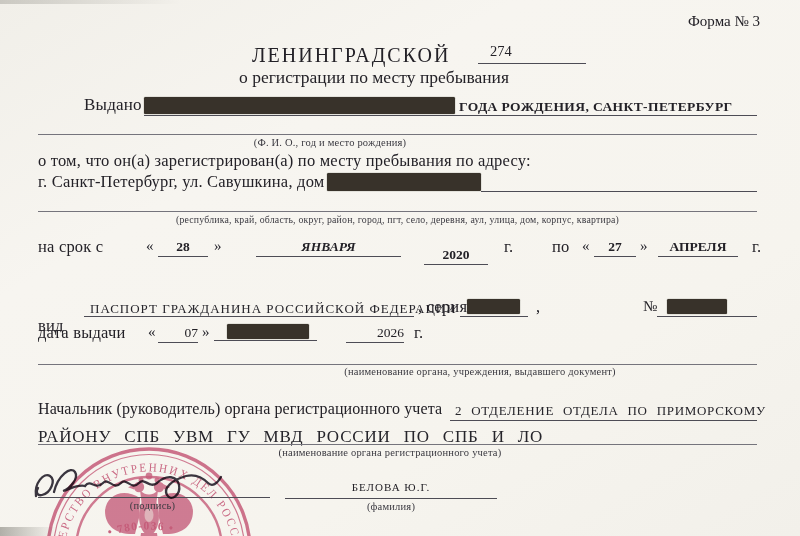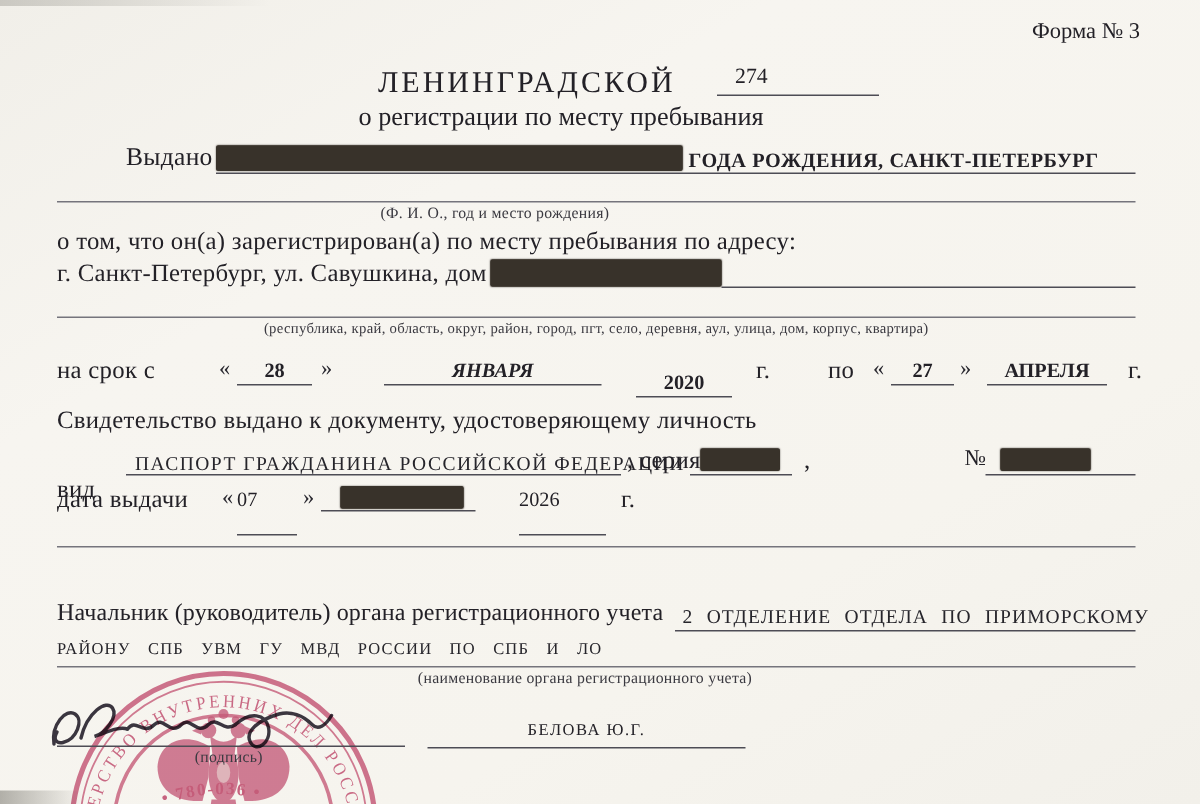--- a/index.html
+++ b/index.html
@@ -9,22 +9,22 @@
   .abs{position:absolute;}
   .t16{font-size:16.5px;letter-spacing:.2px;white-space:nowrap;}
   .t16b{font-size:16px;letter-spacing:.1px;white-space:nowrap;}
   .quote{font-size:15px;color:#2a2930;}
   .cap{font-size:10.5px;color:#3a3940;text-align:center;letter-spacing:.2px;white-space:nowrap;}
   .capsm{font-size:9.8px;}
   .rule{height:0;border-top:1.1px solid #75747c;}
   .rule-dark{height:0;border-top:1.3px solid #4d4c55;}
   .fill{font-weight:bold;font-size:13.5px;text-align:center;border-bottom:1.4px solid #4d4c55;
         padding-bottom:2px;line-height:14px;white-space:nowrap;}
-  .filln{font-weight:normal;font-size:13.5px;text-align:left;border-bottom:1.4px solid #4d4c55;
-        padding-bottom:16px;line-height:14px;white-space:nowrap;}
+  .filln{font-weight:normal;font-size:13.5px;text-align:right;border-bottom:1.4px solid #4d4c55;
+        padding-bottom:2px;line-height:14px;white-space:nowrap;}
   .typed{font-size:13px;letter-spacing:1px;white-space:nowrap;color:#26252b;}
   .red{background:#38322a;border-radius:1.5px;box-shadow:0 0 1px #38322a;}
   .title{font-size:20px;letter-spacing:2px;white-space:nowrap;}
   .subtitle{font-size:17.5px;white-space:nowrap;}
   .boldline{font-weight:bold;font-size:13.5px;letter-spacing:.4px;white-space:nowrap;}
   .stamp-svg{mix-blend-mode:multiply;opacity:.88;}
   .sig-svg{mix-blend-mode:multiply;}
   .corner-smudge{position:absolute;left:0;bottom:0;width:56px;height:9px;
         background:linear-gradient(90deg,rgba(120,118,110,.55),rgba(120,118,110,0));}
   .top-smudge{position:absolute;left:0;top:0;width:180px;height:4px;
@@ -62,21 +62,20 @@
   <div class="abs fill" style="left:424px;top:248px;width:64px;">2020</div>
   <div class="abs t16" style="left:504px;top:237px;">г.</div>
   <div class="abs t16" style="left:552px;top:237px;">по</div>
   <div class="abs quote" style="left:582px;top:238px;">«</div>
   <div class="abs fill" style="left:594px;top:240px;width:42px;">27</div>
   <div class="abs quote" style="left:640px;top:238px;">»</div>
   <div class="abs fill" style="left:658px;top:240px;width:80px;">АПРЕЛЯ</div>
 
   <div class="abs t16" style="left:752px;top:237px;">г.</div>
 
-  <div class="abs t16" style="left:38px;top:270px;">Свидетельство выдано к документу, удостоверяющему личность</div>
   <div class="abs t16" style="left:38px;top:297px;margin-top:19px;">вид</div>
   <div class="abs typed" style="left:90px;top:301px;">ПАСПОРТ ГРАЖДАНИНА РОССИЙСКОЙ ФЕДЕРАЦИИ</div>
   <div class="abs rule-dark" style="left:84px;top:316px;width:330px;"></div>
   <div class="abs t16" style="left:418px;top:297px;">, серия</div>
   <div class="abs red" style="left:467px;top:299px;width:53px;height:15px;"></div>
   <div class="abs rule-dark" style="left:460px;top:316px;width:68px;"></div>
   <div class="abs t16" style="left:536px;top:297px;">,</div>
   <div class="abs" style="left:643px;top:298px;font-size:15px;">№</div>
   <div class="abs red" style="left:667px;top:299px;width:60px;height:15px;"></div>
   <div class="abs rule-dark" style="left:657px;top:316px;width:100px;"></div>
@@ -84,25 +83,26 @@
   <div class="abs t16" style="left:38px;top:323px;">дата выдачи</div>
   <div class="abs quote" style="left:148px;top:324px;">«</div>
   <div class="abs filln" style="left:158px;top:326px;width:40px;">07</div>
   <div class="abs quote" style="left:202px;top:324px;">»</div>
   <div class="abs red" style="left:227px;top:324px;width:82px;height:15px;"></div>
   <div class="abs rule-dark" style="left:214px;top:340px;width:103px;"></div>
   <div class="abs filln" style="left:346px;top:326px;width:58px;">2026</div>
   <div class="abs t16" style="left:414px;top:323px;">г.</div>
 
   <div class="abs rule" style="left:38px;top:364px;width:719px;"></div>
+  <div class="abs cap" style="left:200px;top:366px;width:560px;">(наименование органа, учреждения, выдавшего документ)</div>
 
   <div class="abs t16b" style="left:38px;top:400px;">Начальник (руководитель) органа регистрационного учета</div>
   <div class="abs typed" style="left:455px;top:403px;word-spacing:5px;letter-spacing:.7px;">2 ОТДЕЛЕНИЕ ОТДЕЛА ПО ПРИМОРСКОМУ</div>
   <div class="abs rule-dark" style="left:450px;top:420px;width:307px;"></div>
-  <div class="abs typed" style="left:38px;top:427px;font-size:11px;word-spacing:8px;letter-spacing:.8px;">РАЙОНУ СПБ УВМ ГУ МВД РОССИИ ПО СПБ И ЛО</div>
+  <div class="abs typed" style="left:38px;top:427px;font-size:17px;word-spacing:8px;letter-spacing:.8px;">РАЙОНУ СПБ УВМ ГУ МВД РОССИИ ПО СПБ И ЛО</div>
   <div class="abs rule" style="left:38px;top:444px;width:719px;"></div>
   <div class="abs cap" style="left:110px;top:447px;width:560px;">(наименование органа регистрационного учета)</div>
 
   <svg class="abs stamp-svg" style="left:39px;top:440px;z-index:2;" width="220" height="220" viewBox="0 0 220 220">
     <g stroke="#c5486f" fill="none">
       <circle cx="110" cy="110" r="101" stroke-width="3.4" opacity=".85"></circle>
       <circle cx="110" cy="110" r="95.5" stroke-width="1.2" opacity=".8"></circle>
       <circle cx="110" cy="110" r="73" stroke-width="2.4" opacity=".8"></circle>
     </g>
     <defs>
@@ -140,16 +140,17 @@
       <path d="M6,41 C4,28 14,17 20,21 C26,25 21,38 12,40 C8,41 5,38 8,33"></path>
       <path d="M24,37 C28,20 41,11 45,17 C49,23 40,34 33,36 C40,34 48,29 55,31"></path>
       <path d="M55,31 C61,23 65,36 73,28 C79,22 83,36 91,28 C97,22 101,36 109,28 C115,22 119,34 127,28"></path>
       <path d="M127,28 C137,19 147,21 149,30 C151,40 141,47 137,40 C133,33 142,25 156,21 C164,19 172,22 178,28 C182,32 187,29 191,22"></path>
     </g>
   </svg>
   <div class="abs cap" style="left:70px;top:500px;width:165px;z-index:4;">(подпись)</div>
 
   <div class="abs" style="left:285px;top:481px;width:212px;text-align:center;font-size:11px;letter-spacing:1px;white-space:nowrap;">БЕЛОВА Ю.Г.</div>
   <div class="abs rule-dark" style="left:285px;top:498px;width:212px;"></div>
+  <div class="abs cap" style="left:285px;top:501px;width:212px;">(фамилия)</div>
 
   <div class="corner-smudge"></div>
   <div class="top-smudge"></div>
 </div>
 
 </body></html>

